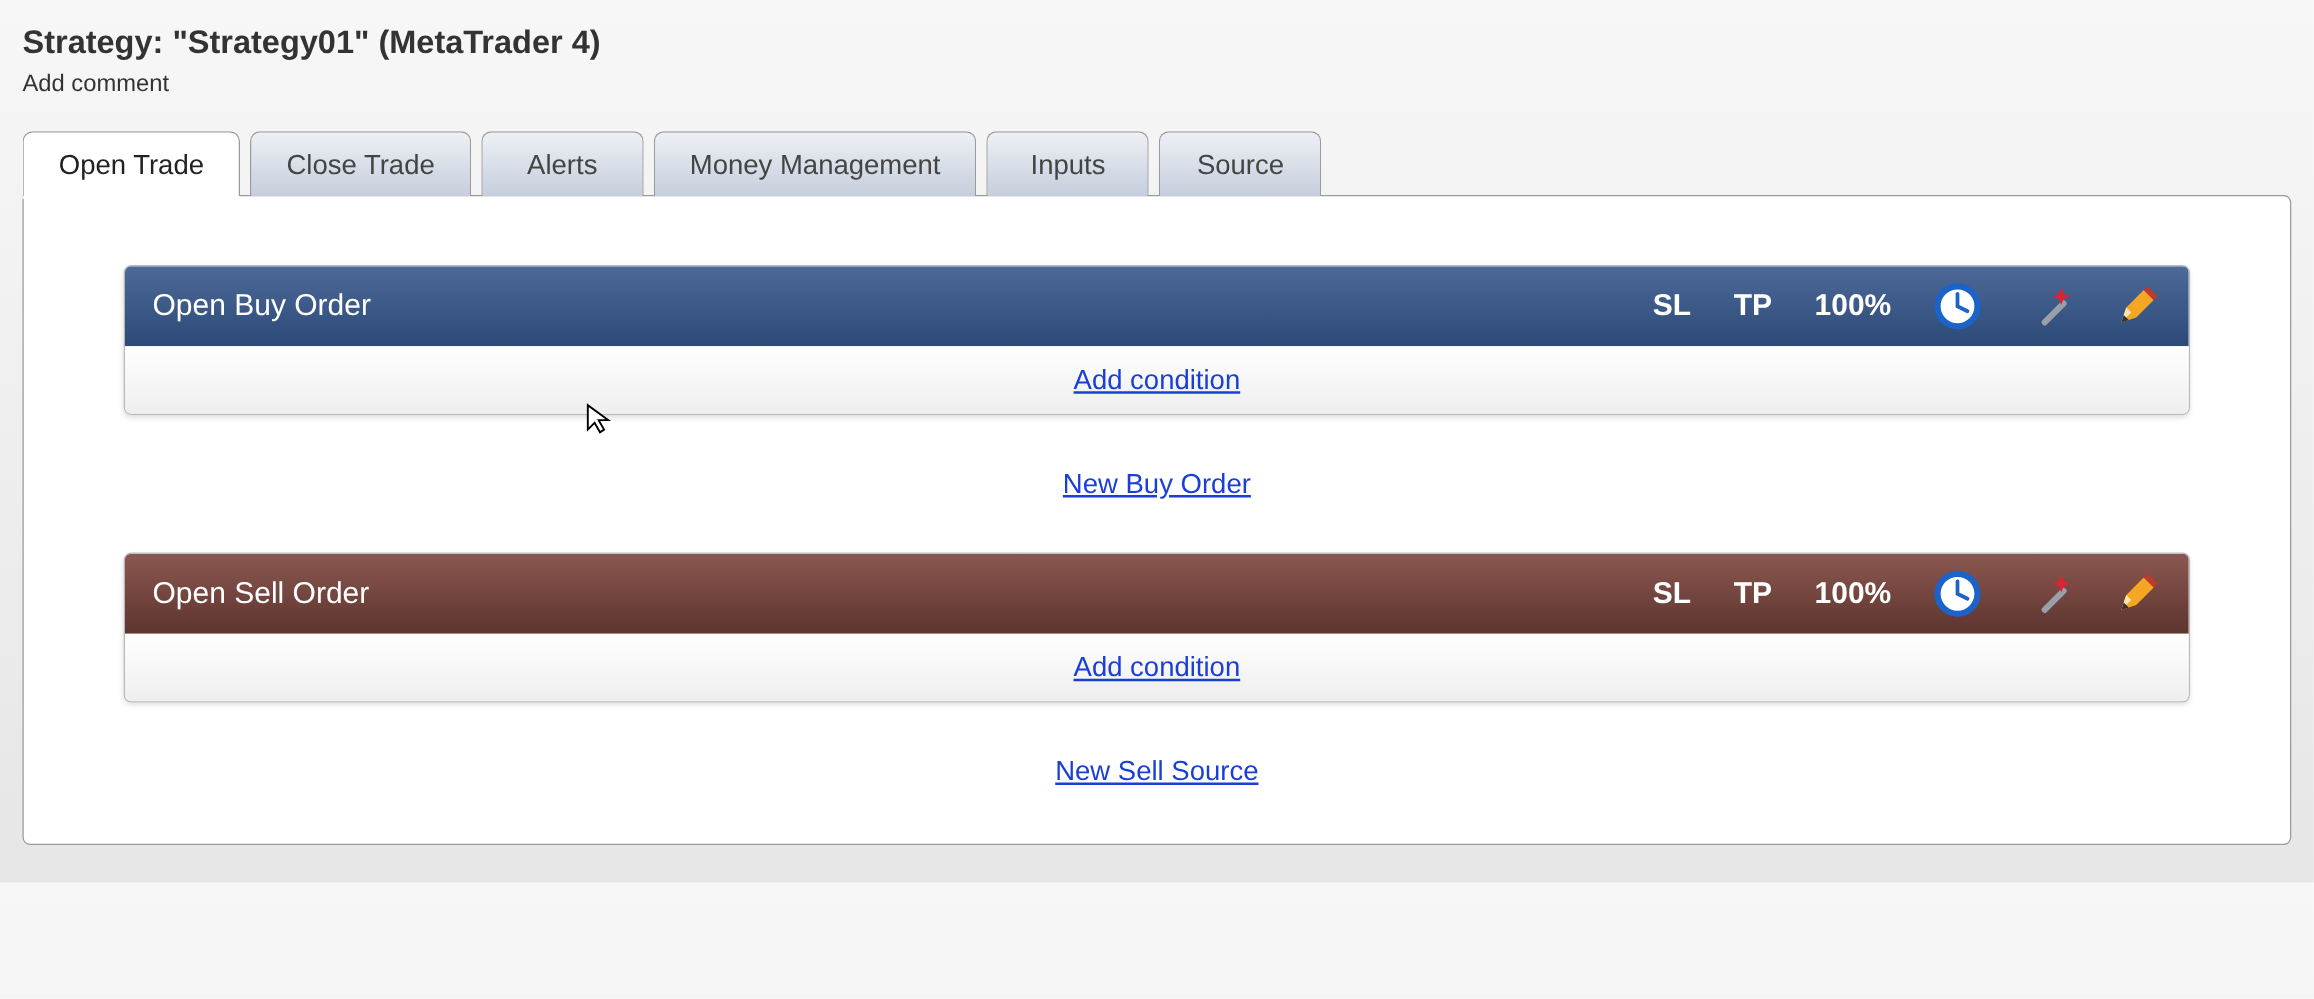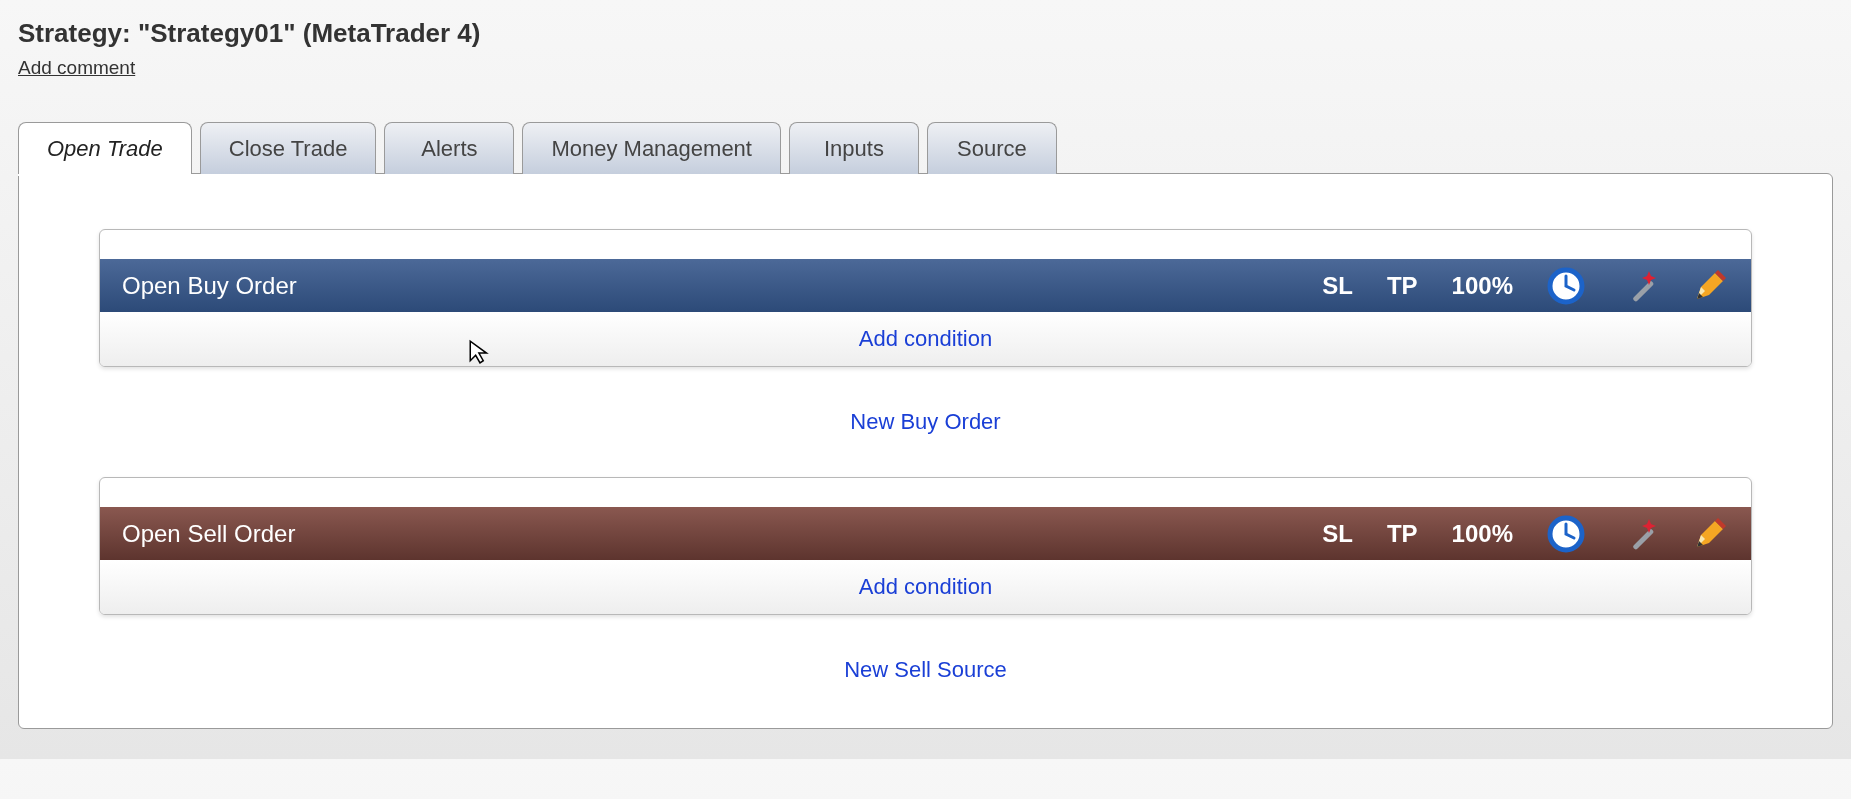--- a/index.html
+++ b/index.html
@@ -13,23 +13,22 @@
   }
   .page-title {
     font-size: 26px;
     font-weight: bold;
     color: #333;
     margin: 8px 0 8px 0;
   }
   .add-comment {
     font-size: 19px;
     color: #333;
-    margin-bottom: 43px;
+    margin-bottom: 26px;
     cursor: pointer;
-    text-decoration: underline;
   }
 
   
   .tab-strip {
     display: flex;
     align-items: flex-end;
     gap: 8px;
     position: relative;
     z-index: 2;
   }
@@ -48,21 +47,20 @@
     background: linear-gradient(#eef0f4, #c5cedd);
     cursor: pointer;
     user-select: none;
     white-space: nowrap;
   }
   .tab.active {
     background: #ffffff;
     color: #222;
     position: relative;
     box-shadow: 0 2px 0 #ffffff; 
-    font-style: italic;
   }
 
   
   .panel {
     border: 1px solid #9a9a9a;
     background: #ffffff;
     padding: 55px 80px 45px 80px;
     border-radius: 0 6px 6px 6px;
     margin-top: -1px;
     position: relative;
@@ -70,28 +68,27 @@
   }
 
   
   .order-block {
     border: 1px solid #b8b8b8;
     border-radius: 6px;
     overflow: hidden;
     box-shadow: 0 2px 4px rgba(0,0,0,.12);
   }
   .order-header {
-    height: 53px;
+    height: 64px;
     display: flex;
     align-items: center;
     justify-content: space-between;
     padding: 0 22px 0 22px;
     color: #ffffff;
     font-size: 24px;
-    margin-top: 29px;
   }
   .order-header.buy  { background: linear-gradient(#4c6998, #2c4a78); }
   .order-header.sell { background: linear-gradient(#8a5850, #5d342e); }
   .order-header .title { font-weight: normal; }
   .order-header .right {
     display: flex;
     align-items: center;
     gap: 34px;
     font-size: 24px;
     font-weight: bold;
@@ -102,20 +99,21 @@
   .order-body {
     height: 54px;
     background: linear-gradient(#ffffff, #eeeeee);
     display: flex;
     align-items: center;
     justify-content: center;
   }
   .link {
     color: #1a3fd6;
     font-size: 22px;
+    text-decoration: underline;
     cursor: pointer;
     text-align: right;
   }
 
   .mid-link {
     text-align: center;
     margin: 42px 0 42px 0;
   }
 
   

